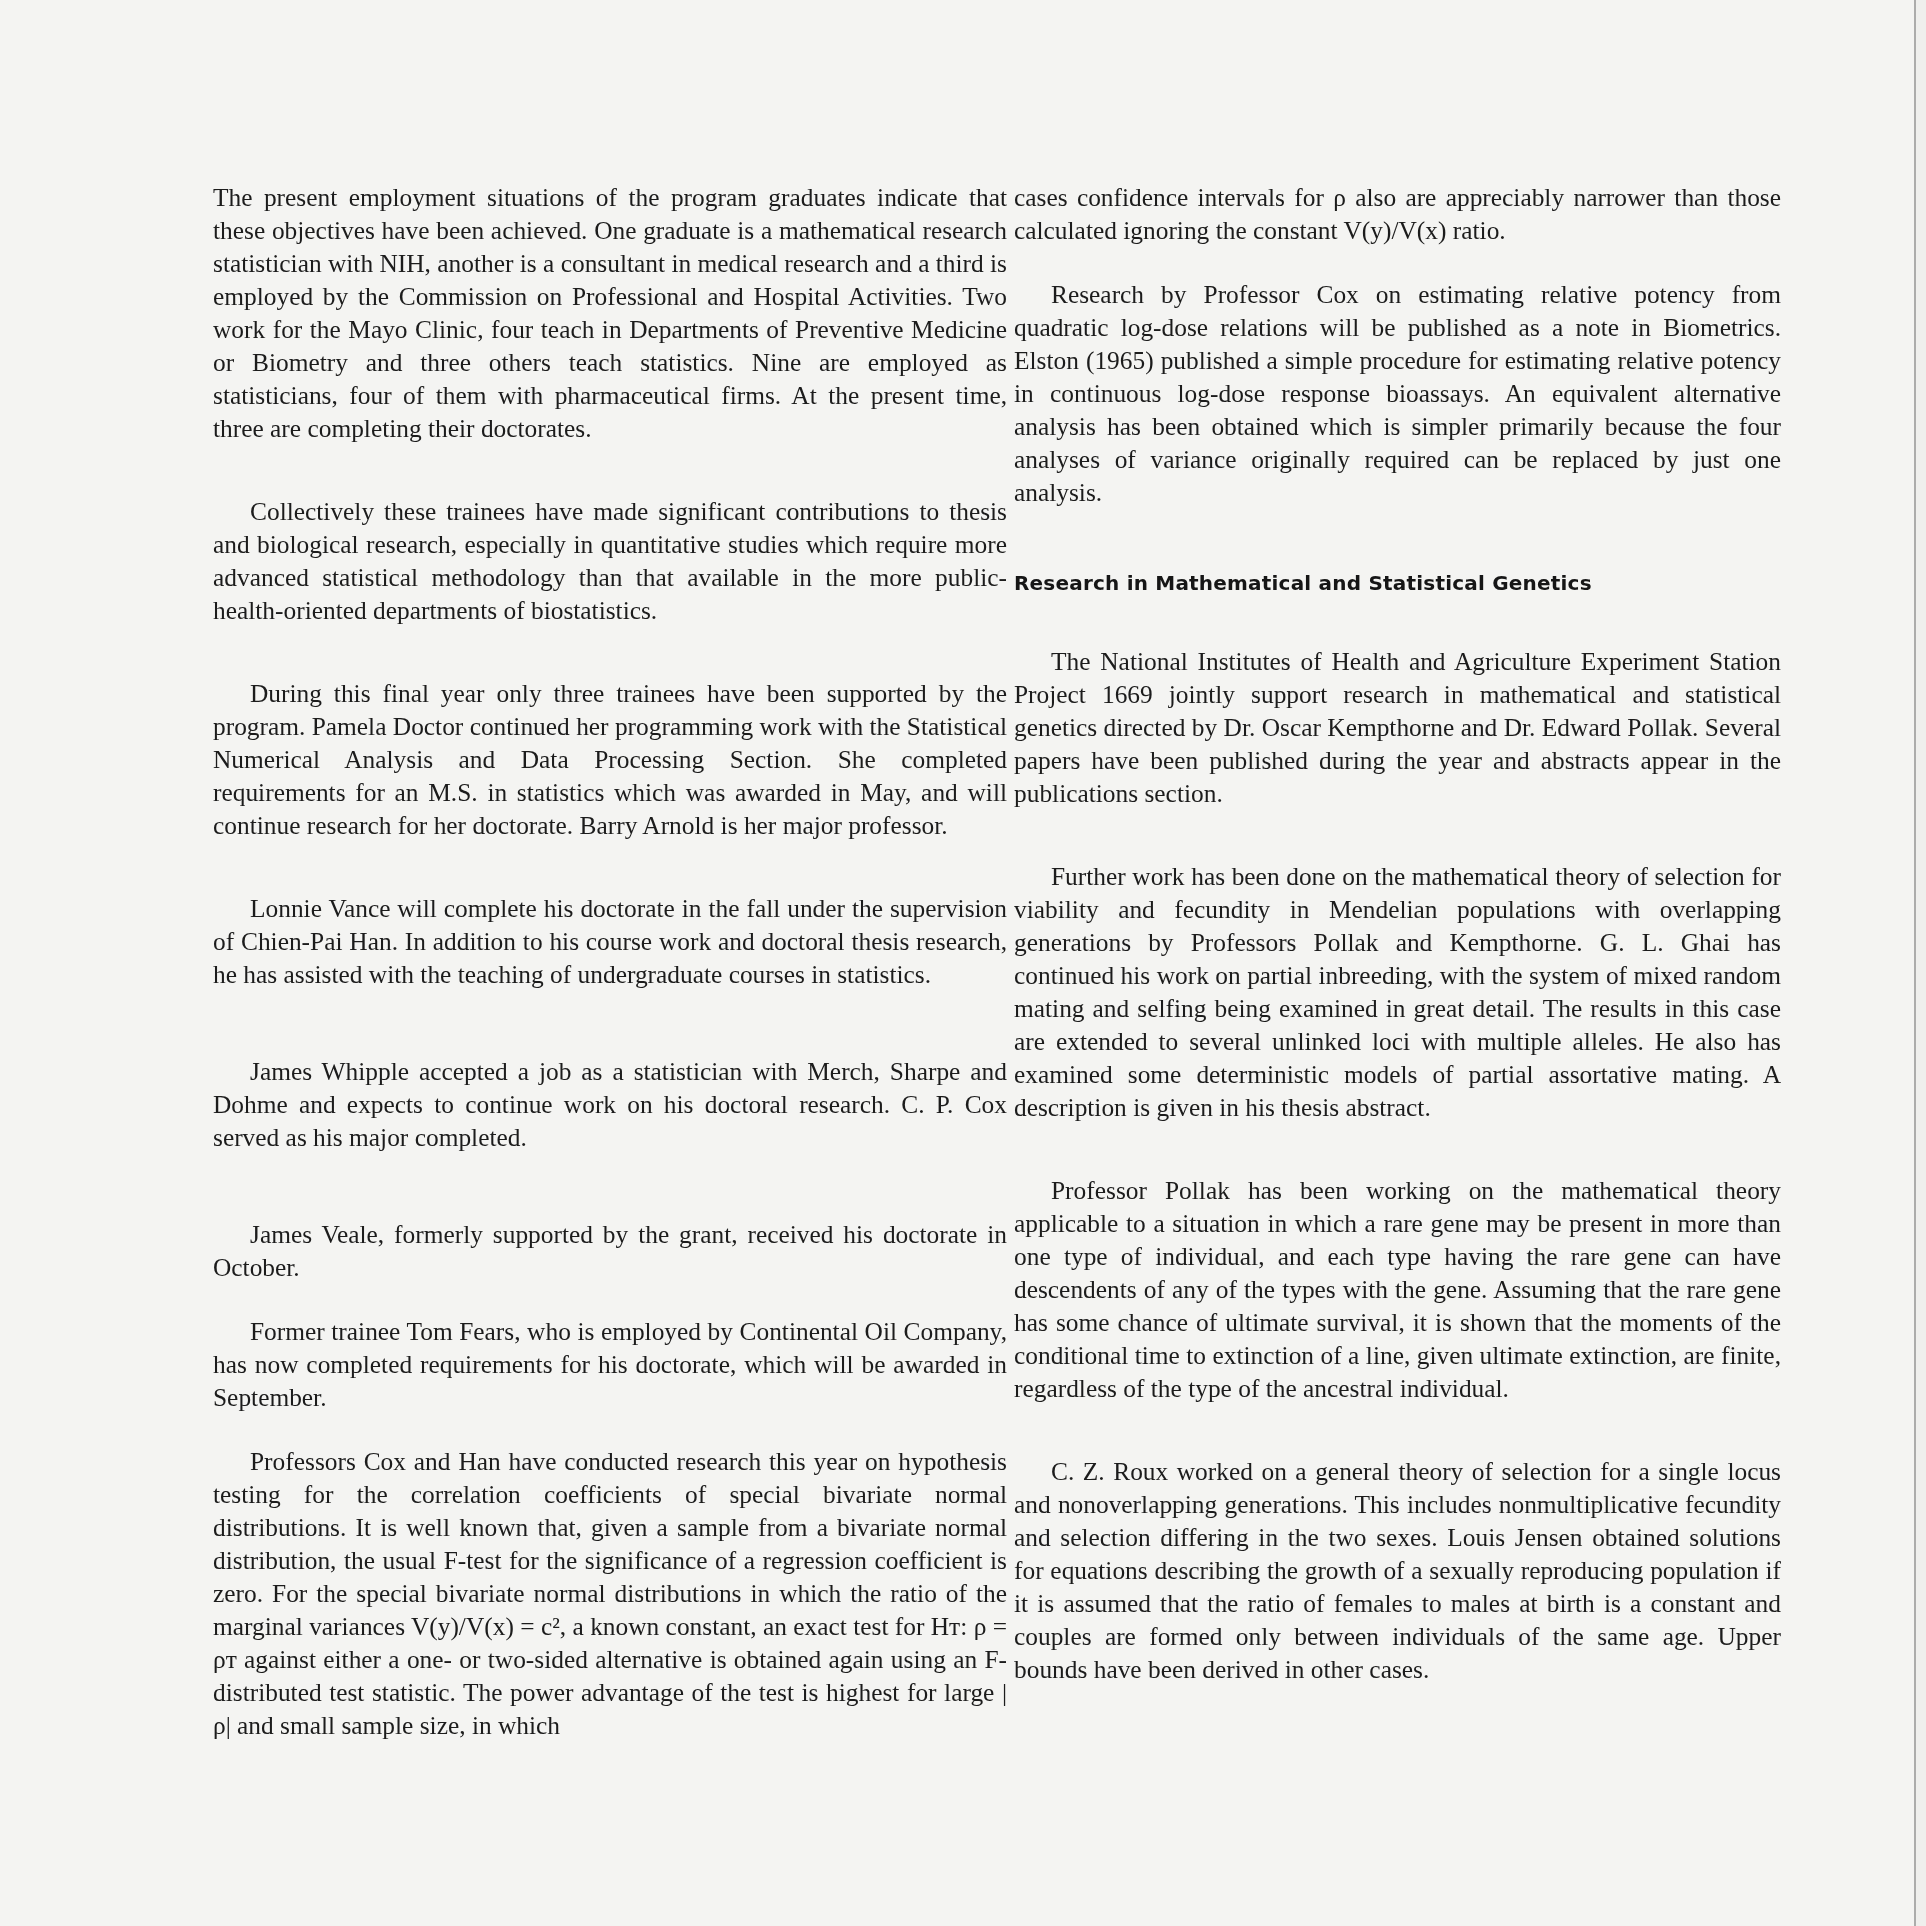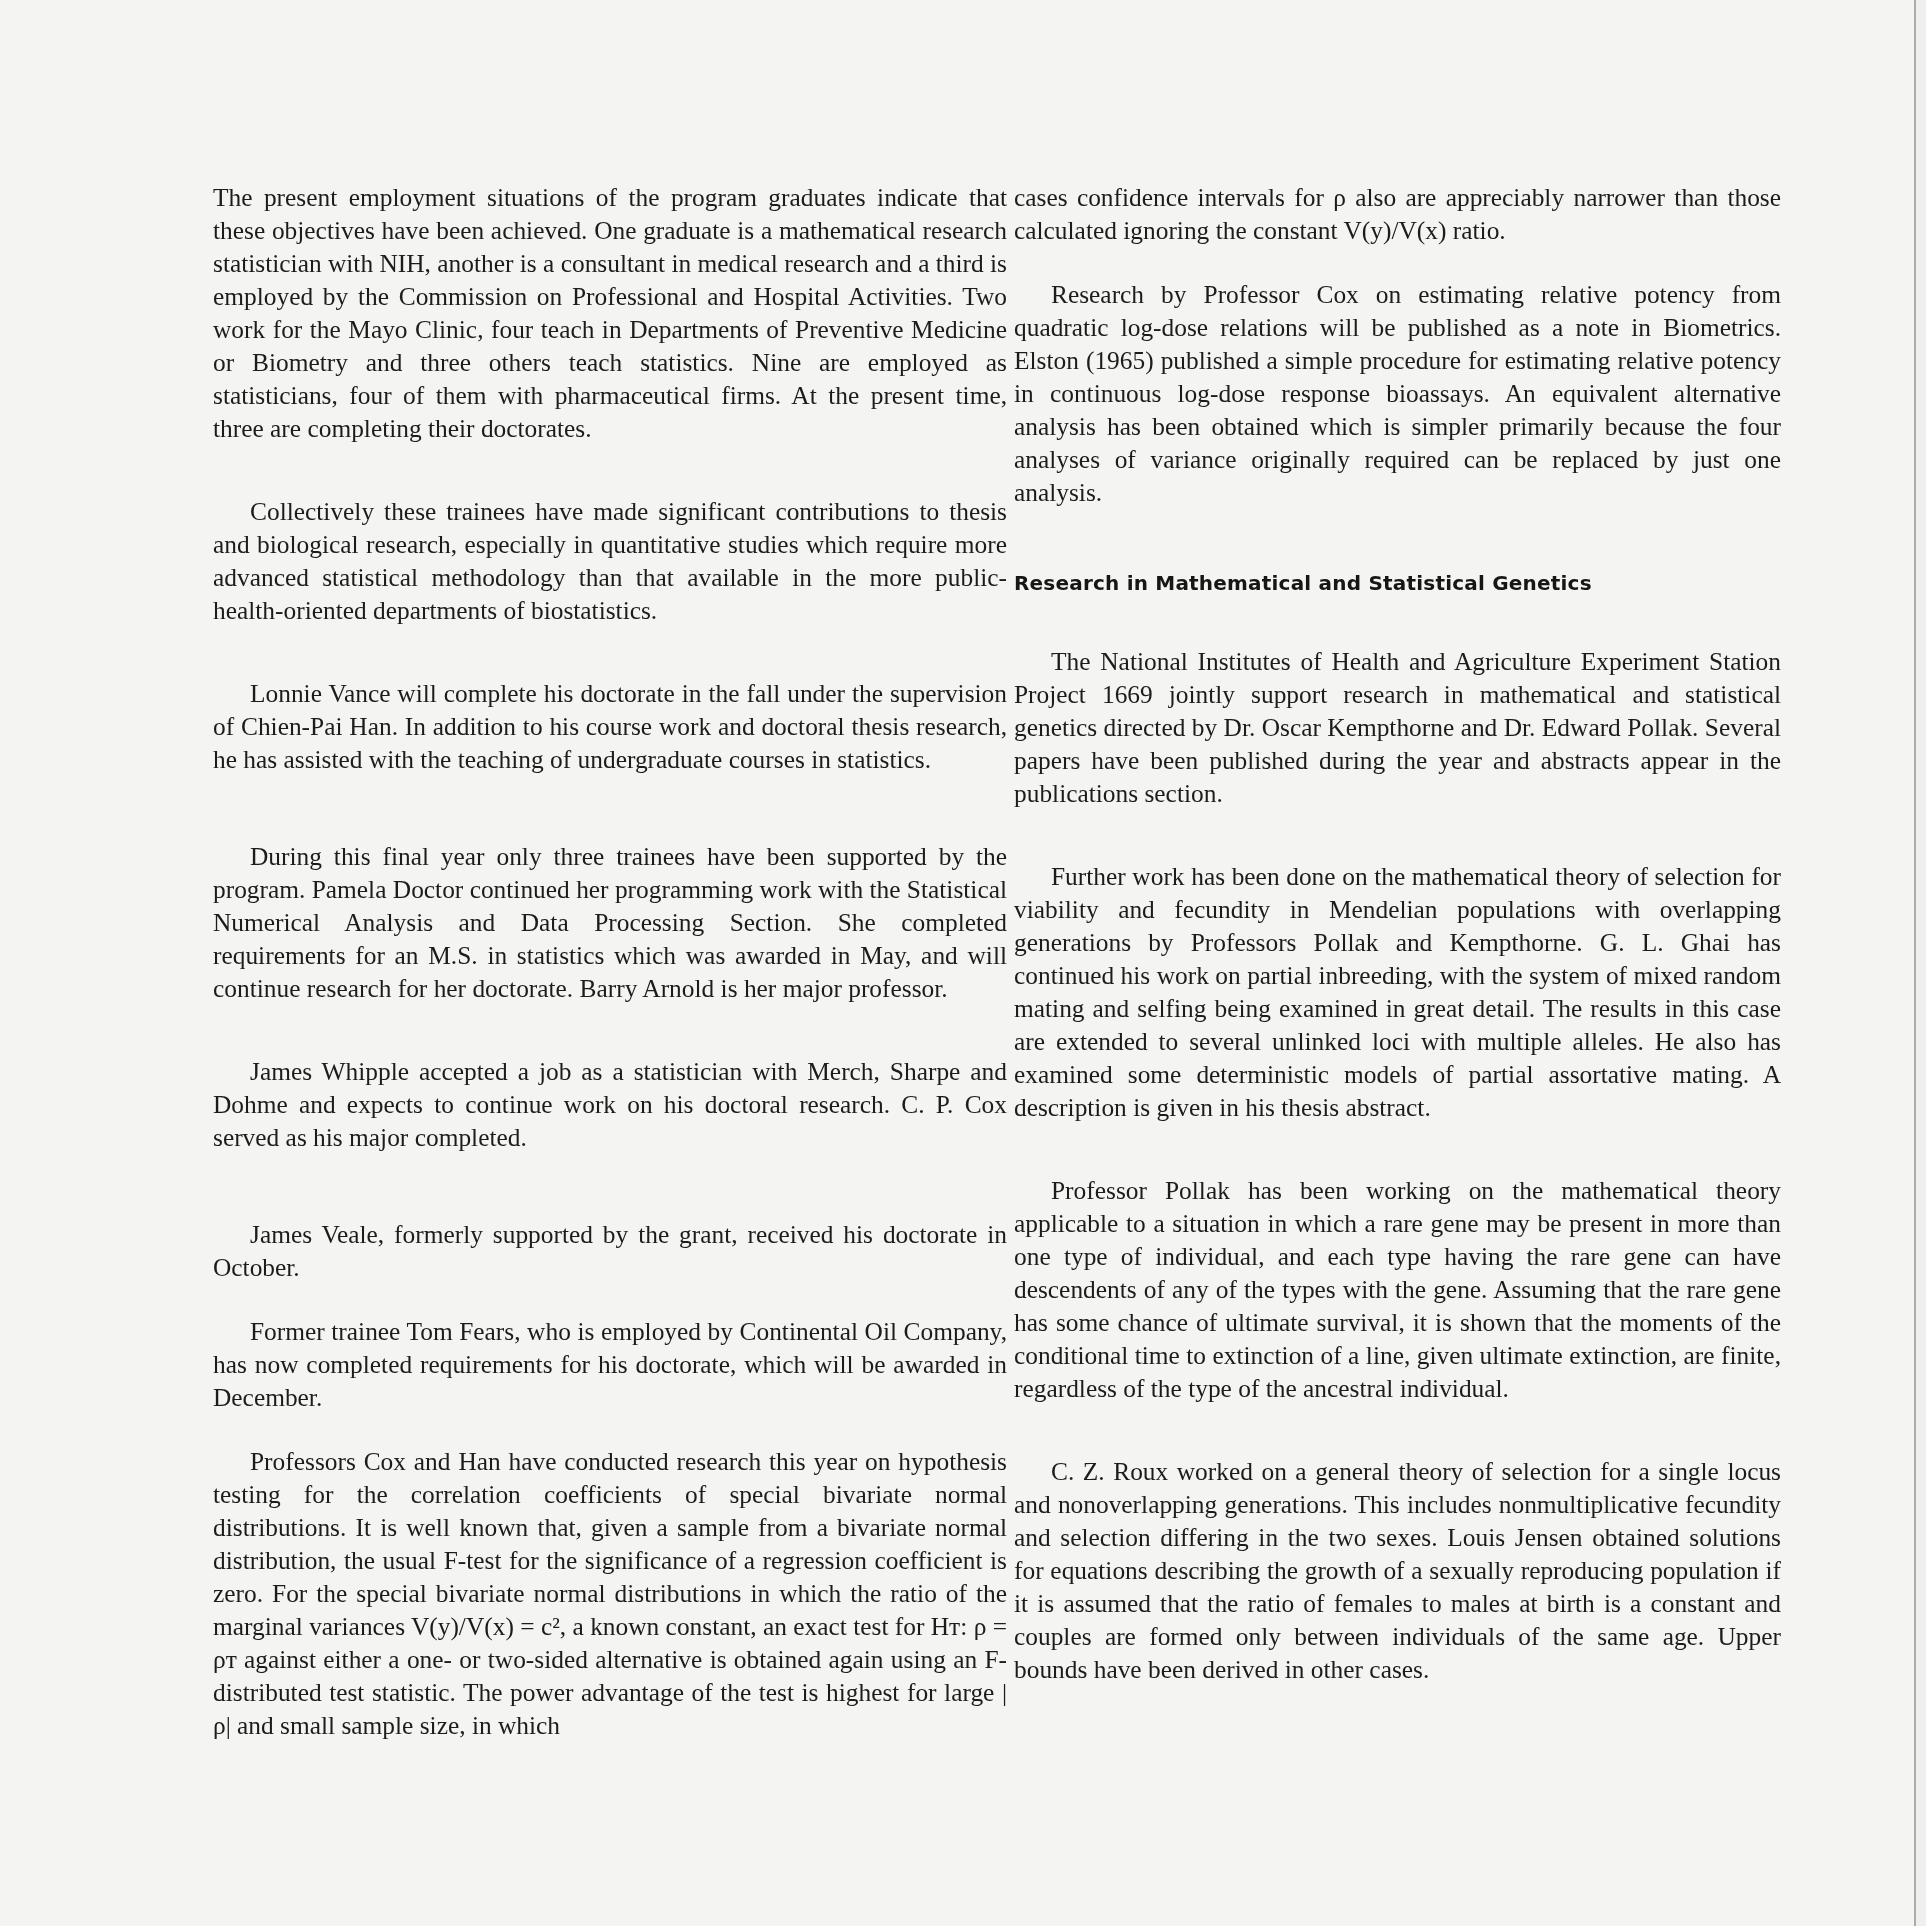--- a/index.html
+++ b/index.html
@@ -81,25 +81,25 @@
   }
 </style>
 </head>
 <body>
 
 <div class="page">
 
   <div class="column col-left">
     <p class="gap-lg">The present employment situations of the program graduates indicate that these objectives have been achieved. One graduate is a mathematical research statistician with NIH, another is a consultant in med­ical research and a third is employed by the Commis­sion on Professional and Hospital Activities. Two work for the Mayo Clinic, four teach in Departments of Pre­ventive Medicine or Biometry and three others teach statistics. Nine are employed as statisticians, four of them with pharmaceutical firms. At the present time, three are completing their doctorates.</p>
     <p class="indent gap-lg">Collectively these trainees have made significant contributions to thesis and biological research, espe­cially in quantitative studies which require more ad­vanced statistical methodology than that available in the more public-health-oriented departments of bio­statistics.</p>
+    <p class="indent gap-lg">During this final year only three trainees have been supported by the program. Pamela Doctor continued her programming work with the Statistical Numerical Analysis and Data Processing Section. She completed requirements for an M.S. in statistics which was awarded in May, and will continue research for her doctorate. Barry Arnold is her major professor.</p>
     <p class="indent gap-xl">Lonnie Vance will complete his doctorate in the fall under the supervision of Chien-Pai Han. In addition to his course work and doctoral thesis research, he has assisted with the teaching of undergraduate courses in statistics.</p>
-    <p class="indent gap-lg">During this final year only three trainees have been supported by the program. Pamela Doctor continued her programming work with the Statistical Numerical Analysis and Data Processing Section. She completed requirements for an M.S. in statistics which was awarded in May, and will continue research for her doctorate. Barry Arnold is her major professor.</p>
     <p class="indent gap-xl">James Whipple accepted a job as a statistician with Merch, Sharpe and Dohme and expects to continue work on his doctoral research. C. P. Cox served as his major completed.</p>
     <p class="indent">James Veale, formerly supported by the grant, re­ceived his doctorate in October.</p>
-    <p class="indent">Former trainee Tom Fears, who is employed by Continental Oil Company, has now completed require­ments for his doctorate, which will be awarded in December.</p>
+    <p class="indent">Former trainee Tom Fears, who is employed by Continental Oil Company, has now completed require­ments for his doctorate, which will be awarded in September.</p>
     <p class="indent">Professors Cox and Han have conducted research this year on hypothesis testing for the correlation co­efficients of special bivariate normal distributions. It is well known that, given a sample from a bivariate nor­mal distribution, the usual F-test for the significance of a regression coefficient is zero. For the special bivariate normal distributions in which the ratio of the marginal variances V(y)/V(x) = c², a known constant, an exact test for Hᴛ: ρ = ρᴛ against either a one- or two-sided alternative is obtained again using an F-distrib­uted test statistic. The power advantage of the test is highest for large |ρ| and small sample size, in which</p>
   </div>
 
   <div class="column col-right">
     <p>cases confidence intervals for ρ also are appreciably narrower than those calculated ignoring the constant V(y)/V(x) ratio.</p>
     <p class="indent">Research by Professor Cox on estimating relative potency from quadratic log-dose relations will be pub­lished as a note in Biometrics. Elston (1965) published a simple procedure for estimating relative potency in continuous log-dose response bioassays. An equivalent alternative analysis has been obtained which is simpler primarily because the four analyses of variance orig­inally required can be replaced by just one analysis.</p>
 
     <h2 class="section-heading">Research in Mathematical and Statistical Genetics</h2>
 
     <p class="indent gap-lg">The National Institutes of Health and Agriculture Experiment Station Project 1669 jointly support re­search in mathematical and statistical genetics directed by Dr. Oscar Kempthorne and Dr. Edward Pollak. Several papers have been published during the year and abstracts appear in the publications section.</p>

